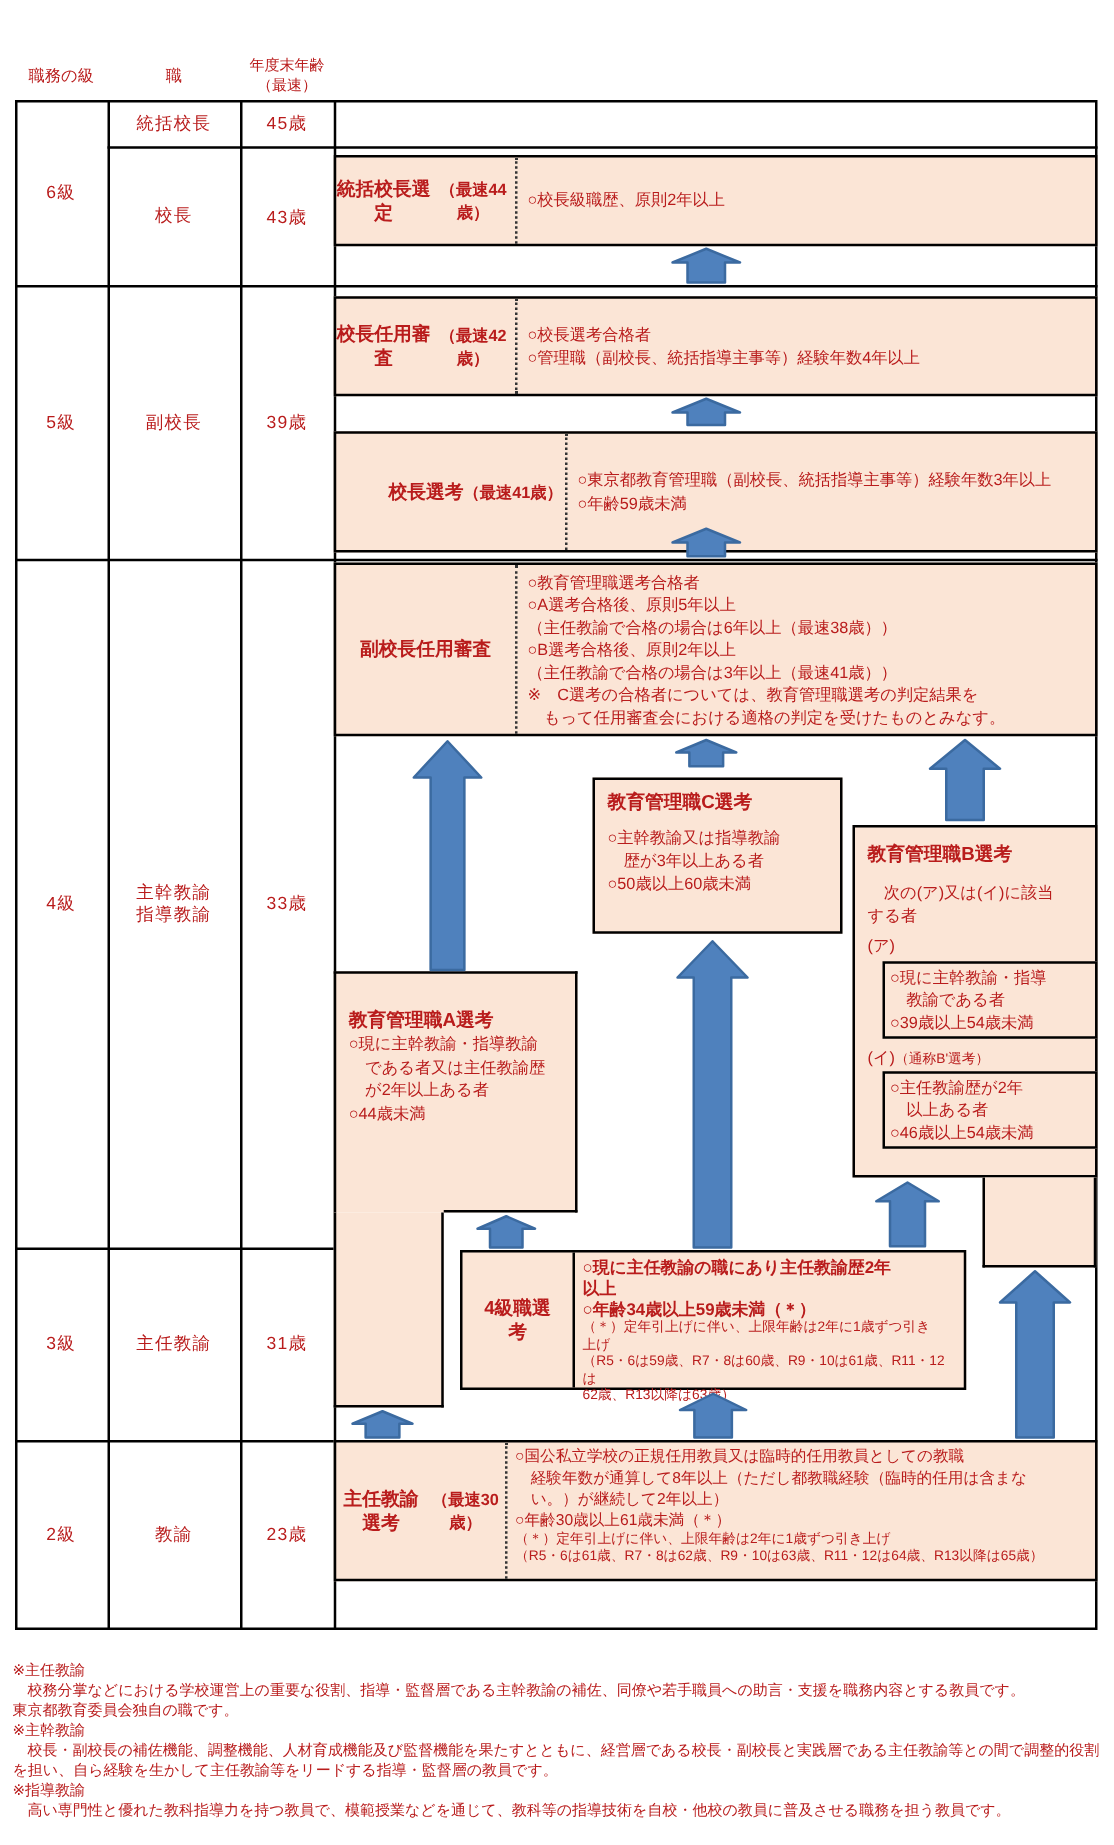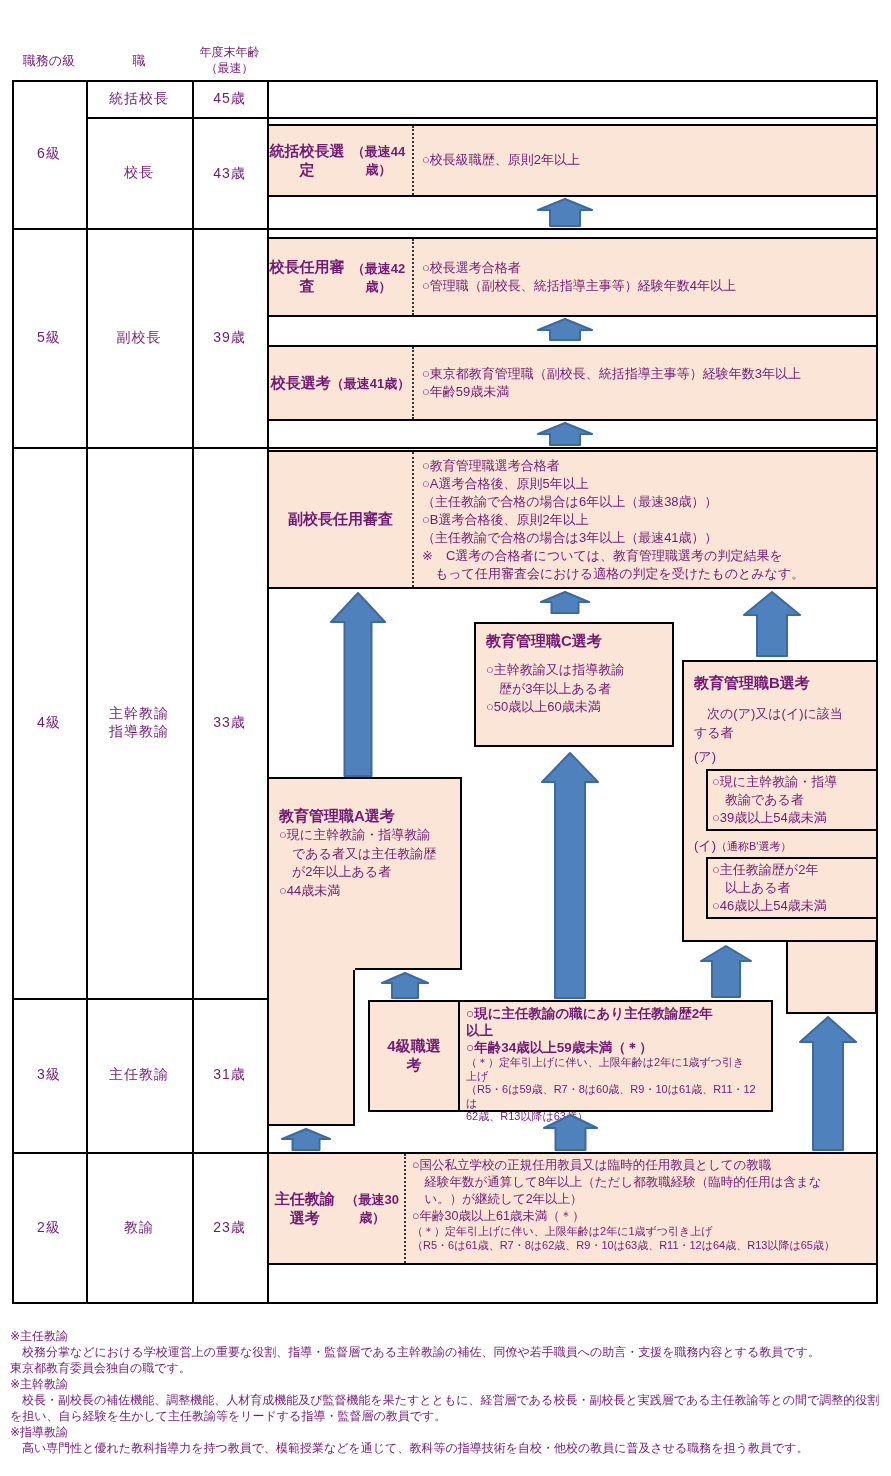--- a/index.html
+++ b/index.html
@@ -1,17 +1,17 @@
 <!DOCTYPE html>
 <html><head>
 <meta charset="utf-8">
 <style>
   html,body{margin:0;padding:0;background:#fff;}
   .page{position:relative;width:891px;height:1476px;background:#fff;
-        font-family:"Liberation Sans","DejaVu Sans",sans-serif;color:#701a75;overflow:hidden;}
+        font-family:"Liberation Sans","DejaVu Sans",sans-serif;color:#b91c1c;overflow:hidden;}
   .abs{position:absolute;}
   .c{display:flex;align-items:center;justify-content:center;text-align:center;}
   .pre{white-space:pre-line;}
   .hline{background:#000;height:2px;}
   .vline{background:#000;width:2px;}
   .cellTxt{font-size:14px;letter-spacing:1px;}
   .hdrTxt{font-size:13px;}
   .peachBox{background:#fbe5d6;border:2px solid #000;box-sizing:border-box;}
   .fw{display:flex;}
   .titleCell{width:143px;flex:0 0 143px;display:flex;
@@ -83,21 +83,21 @@
 
   <div class="abs peachBox fw" style="left:267px;top:237px;width:611px;height:80px;">
     <div class="titleCell">
       <div class="bTitle">校長任用審査</div>
       <div class="bSub">（最速42歳）</div>
     </div>
     <div class="descCell pre">○校長選考合格者
 ○管理職（副校長、統括指導主事等）経験年数4年以上</div>
   </div>
 
-  <div class="abs peachBox fw" style="left:267px;top:345px;width:611px;height:76px;">
+  <div class="abs peachBox fw" style="left:267px;top:345px;width:611px;height:97px;padding-left:40px;">
     <div class="titleCell">
       <div class="bTitle">校長選考</div>
       <div class="bSub">（最速41歳）</div>
     </div>
     <div class="descCell pre">○東京都教育管理職（副校長、統括指導主事等）経験年数3年以上
 ○年齢59歳未満</div>
   </div>
 
   <div class="abs peachBox fw" style="left:267px;top:450px;width:611px;height:139px;">
     <div class="titleCell">

